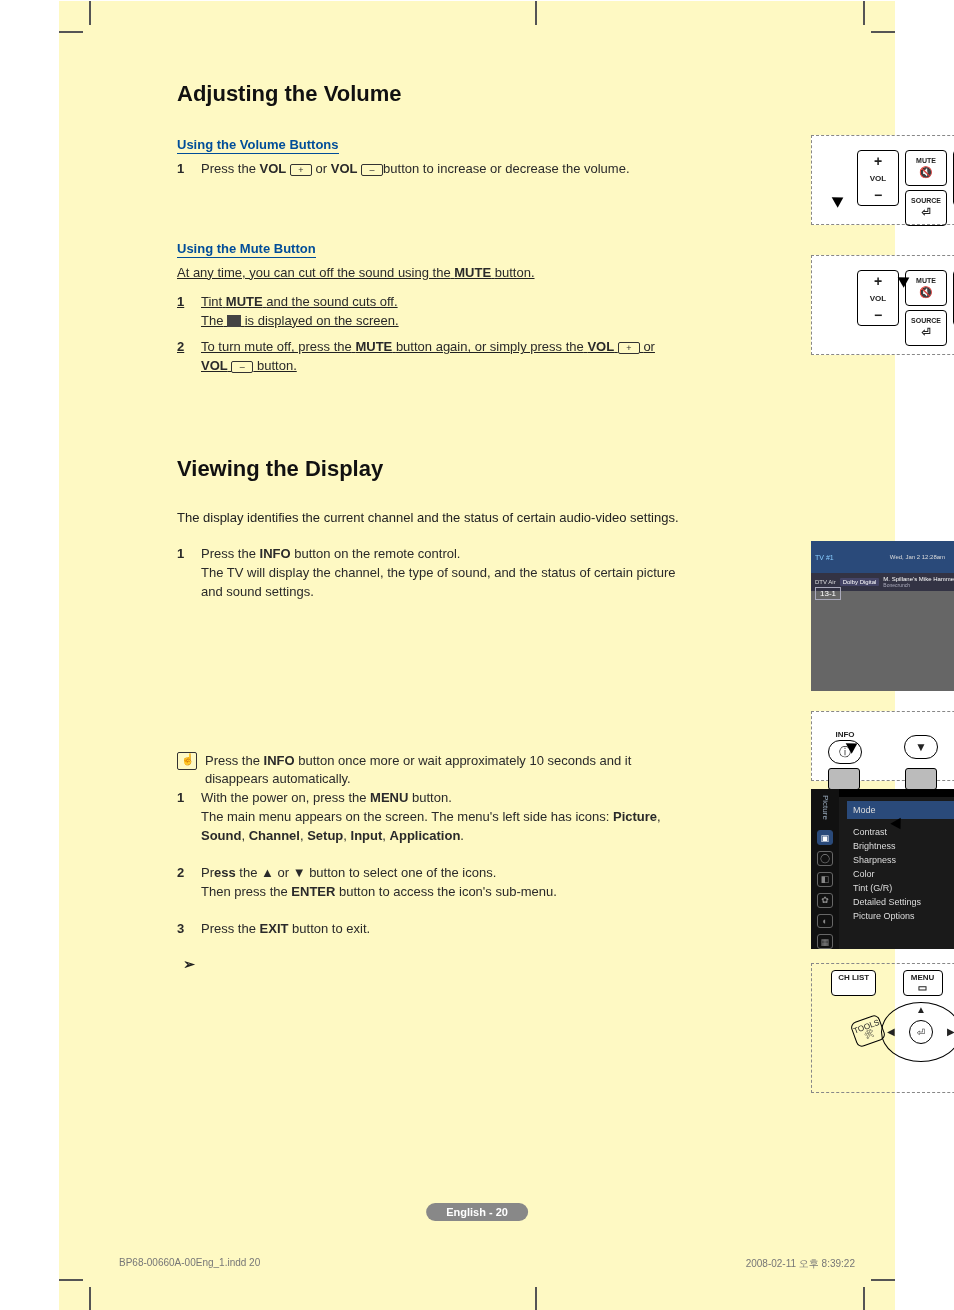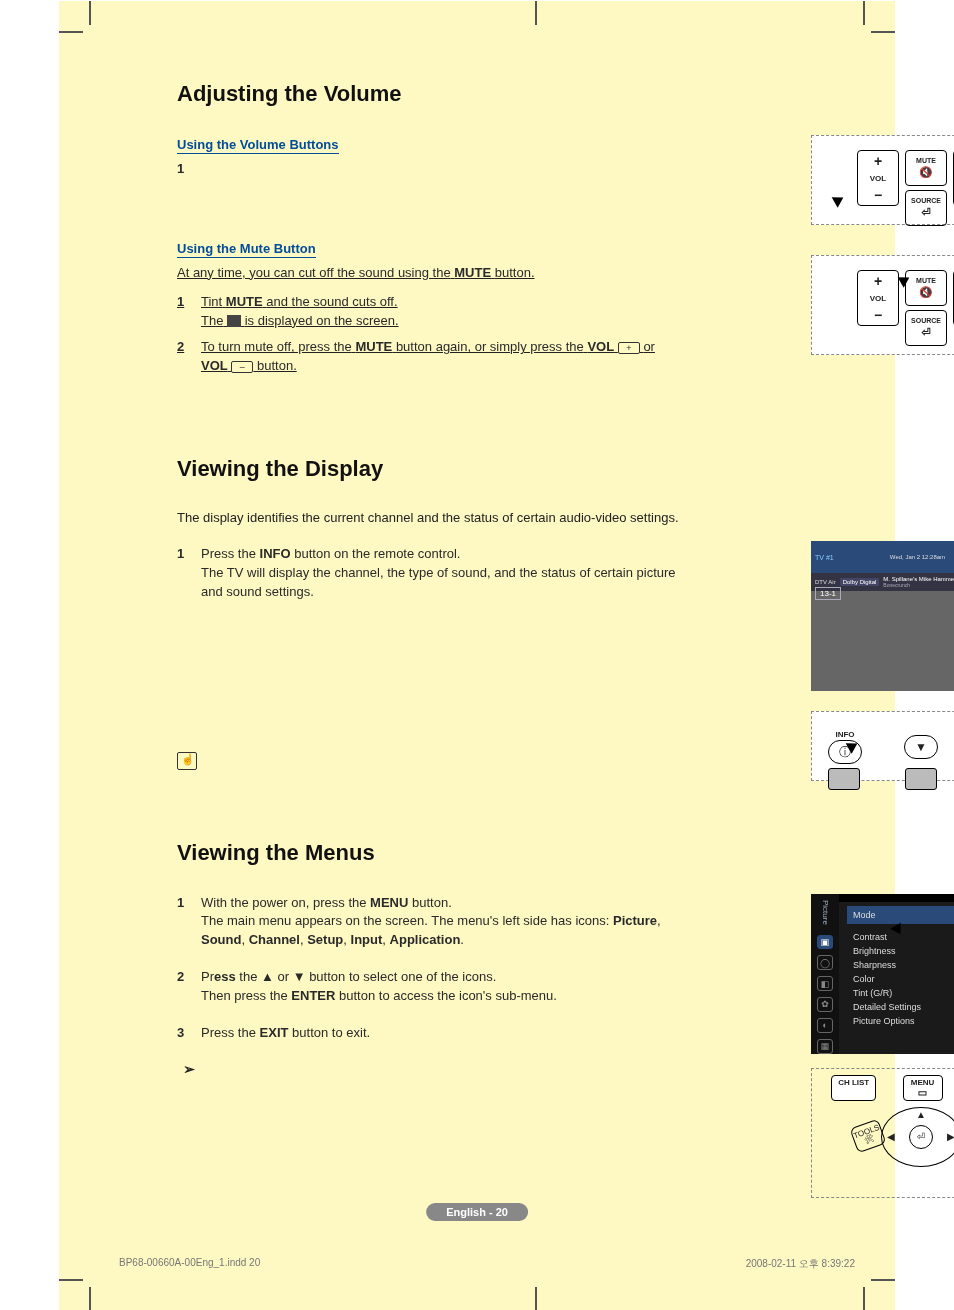--- a/index.html
+++ b/index.html
@@ -91,20 +91,26 @@
   <div class="content">
 
     <h2 class="sec">Adjusting the Volume</h2>
 
     <div style="position:relative;">
       <div>
         <div class="subhead">Using the Volume Buttons</div>
         <ol class="steps">
           <li>
             <span class="num">1</span>
+            <span class="txt">
+              <span>Press the</span> <b>VOL</b>
+              <span class="icon-box">+</span>
+              <span>or</span> <b>VOL</b>
+              <span class="icon-box">–</span><span>button to increase or decrease the volume.</span>
+            </span>
           </li>
         </ol>
       </div>
 
       <div style="margin-top:60px;text-decoration:underline;">
         <div class="subhead">Using the Mute Button</div>
         <div class="body-text" style="max-width:480px;">
           <span>At any time, you can cut off the sound using the</span> <b>MUTE</b> <span>button.</span>
         </div>
         <ol class="steps" style="margin-top:10px;">
@@ -189,20 +195,23 @@
           <span class="num">1</span>
           <span class="txt">
             <span>Press the</span> <b>INFO</b> <span>button on the remote control.</span><br>
             <span>The TV will display the channel, the type of sound, and the status of certain picture and sound settings.</span>
           </span>
         </li>
       </ol>
 
       <div class="note-row" style="margin-top:150px;">
         <div class="note-icon"></div>
+        <div class="note-text" style="max-width:470px;">
+          <span>Press the</span> <b>INFO</b> <span>button once more or wait approximately 10 seconds and it disappears automatically.</span>
+        </div>
       </div>
 
       <div class="right-col" style="top:-4px; width:220px;">
         <div class="info-screen">
           <div class="info-bar">
             <span style="color:#8cf;font-size:7px;">TV #1</span>
             <span style="flex:1;text-align:center;font-size:6px;">Wed, Jan 2  12:28am</span>
             <span class="info-right-chip">English</span>
           </div>
           <div style="display:flex; gap:4px; padding:3px 4px; background:#334; font-size:6px; align-items:center;">
@@ -231,21 +240,20 @@
           <div class="nav-row" style="padding-top:0;">
             <div class="nav-small-rect"></div>
             <div class="nav-small-rect"></div>
             <div class="nav-small-rect"></div>
           </div>
           <div class="pointer" style="left:36px; top:28px; transform:rotate(-30deg);"></div>
         </div>
       </div>
     </div>
 
-    <h2 class="sec" style="margin-top:70px;">Viewing the Menus</h2>
 
     <div style="position:relative;">
       <ol class="steps">
         <li>
           <span class="num">1</span>
           <span class="txt">
             <span>With the power on, press the</span> <b>MENU</b> <span>button.</span><br>
             <span>The main menu appears on the screen. The menu's left side has icons: </span>
             <b>Picture</b><span>, </span><b>Sound</b><span>, </span><b>Channel</b><span>, </span><b>Setup</b><span>, </span><b>Input</b><span>, </span><b>Application</b><span>.</span>
           </span>

